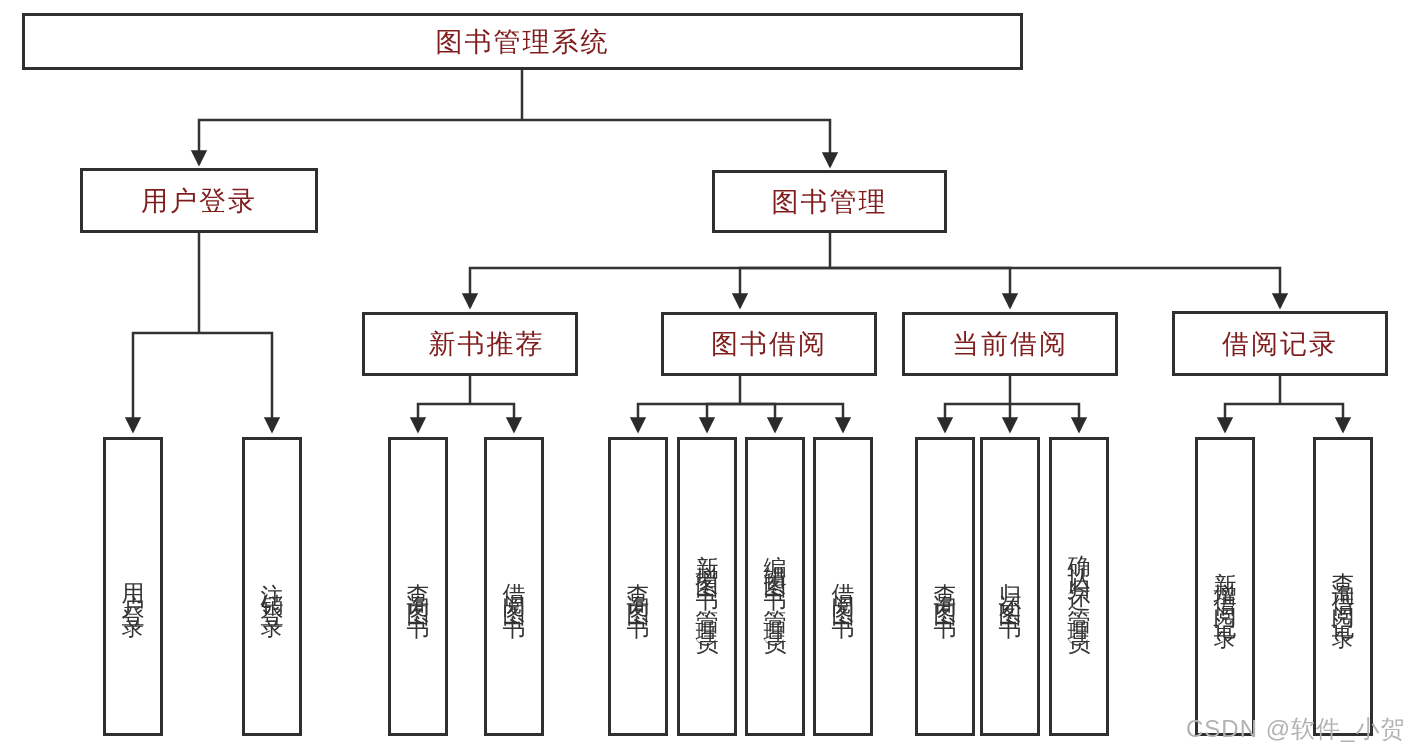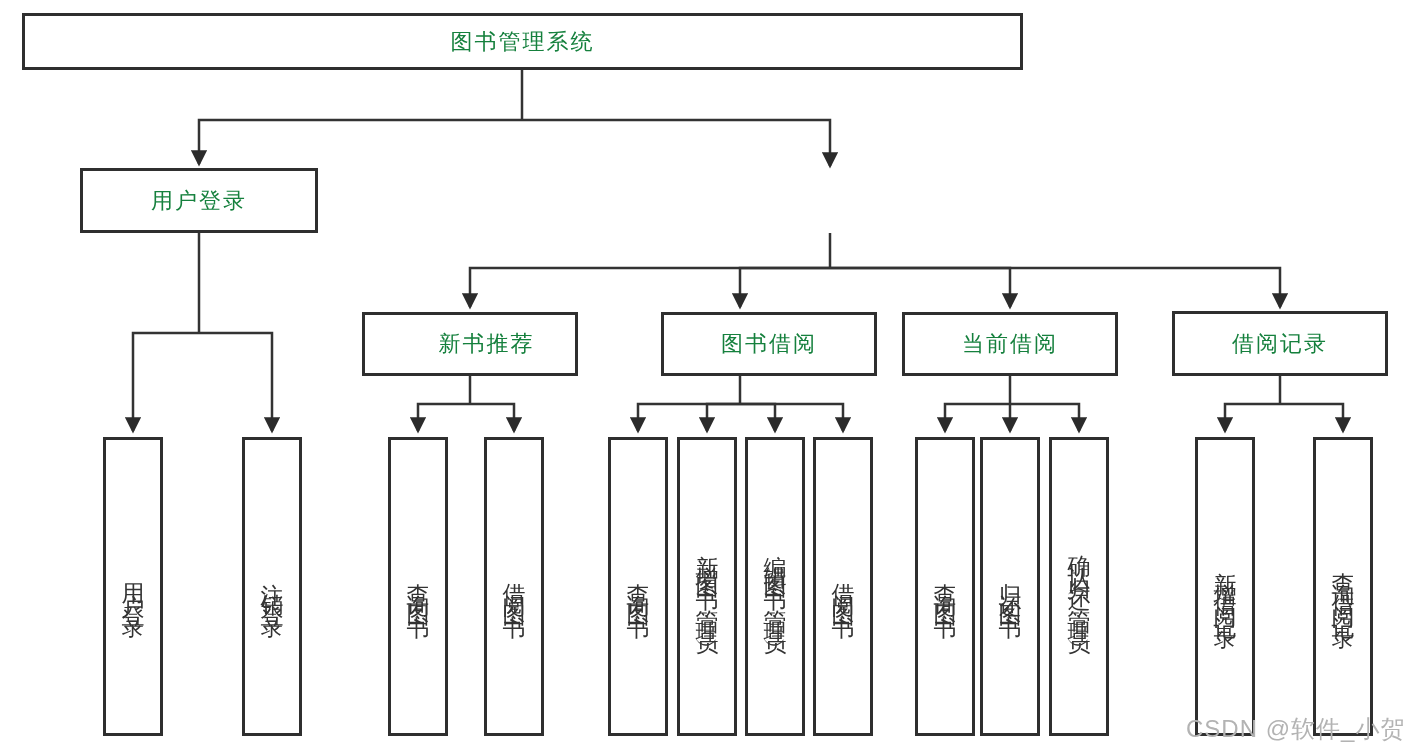--- a/index.html
+++ b/index.html
@@ -27,23 +27,23 @@
     position: absolute;
     box-sizing: border-box;
     border: 3px solid #2f2f2f;
     background: #ffffff;
     display: flex;
     align-items: center;
     justify-content: center;
     z-index: 2;
   }
   .hbox span {
-    font-size: 22px;
+    font-size: 27px;
     letter-spacing: 2px;
-    color: #15803d;
+    color: #7f1d1d;
     white-space: nowrap;
   }
   .leaf {
     position: absolute;
     box-sizing: border-box;
     top: 437px;
     width: 60px;
     height: 299px;
     border: 3px solid #2f2f2f;
     background: #ffffff;
@@ -121,20 +121,23 @@
     </g>
   </svg>
 
   <div class="hbox" style="left:22px; top:13px; width:1001px; height:57px;">
     <span>图书管理系统</span>
   </div>
 
   <div class="hbox" style="left:80px; top:168px; width:238px; height:65px;">
     <span>用户登录</span>
   </div>
+  <div class="hbox" style="left:712px; top:170px; width:235px; height:63px;">
+    <span>图书管理</span>
+  </div>
 
   <div class="hbox" style="left:362px; top:312px; width:216px; height:64px;padding-left:33px;">
     <span>新书推荐</span>
   </div>
   <div class="hbox" style="left:632px; top:312px; width:216px; height:64px;margin-left:29px;">
     <span>图书借阅</span>
   </div>
   <div class="hbox" style="left:902px; top:312px; width:216px; height:64px;">
     <span>当前借阅</span>
   </div>

